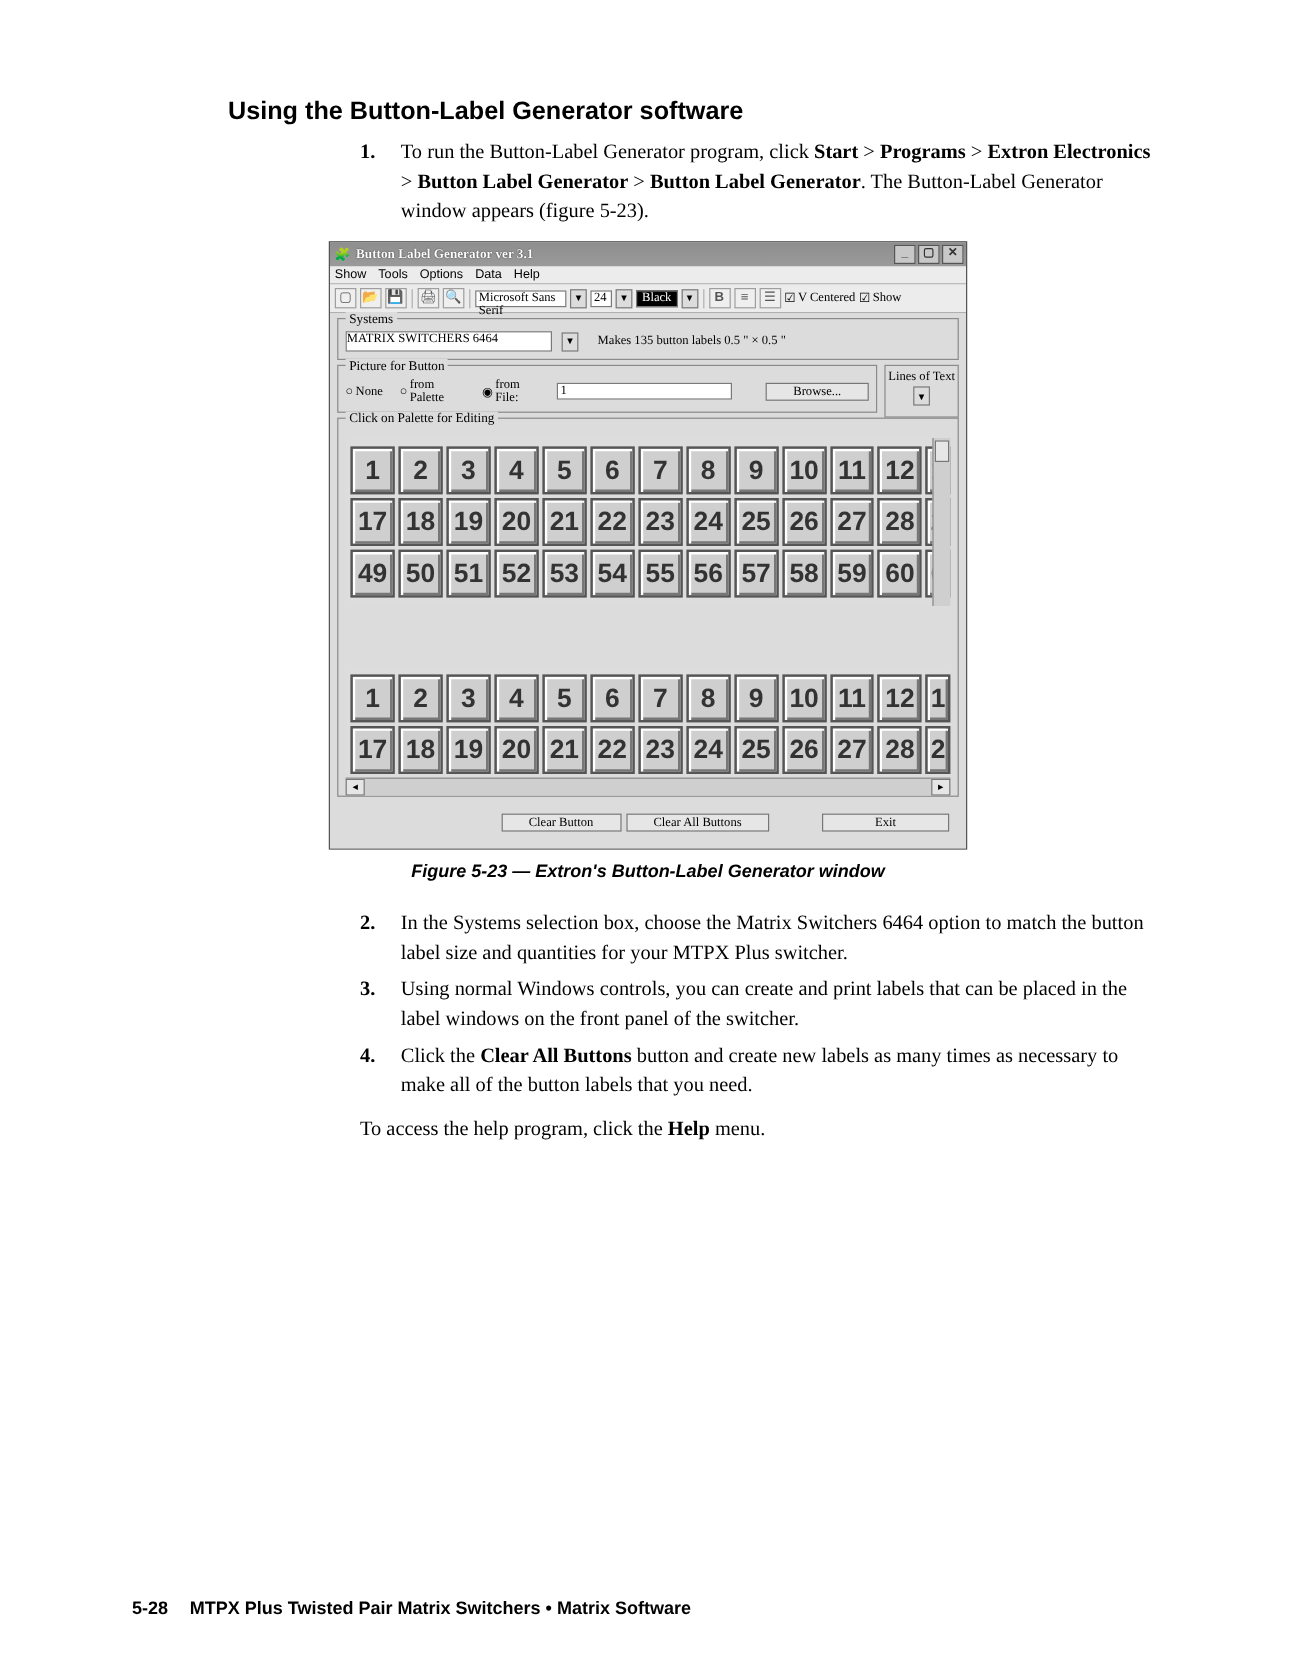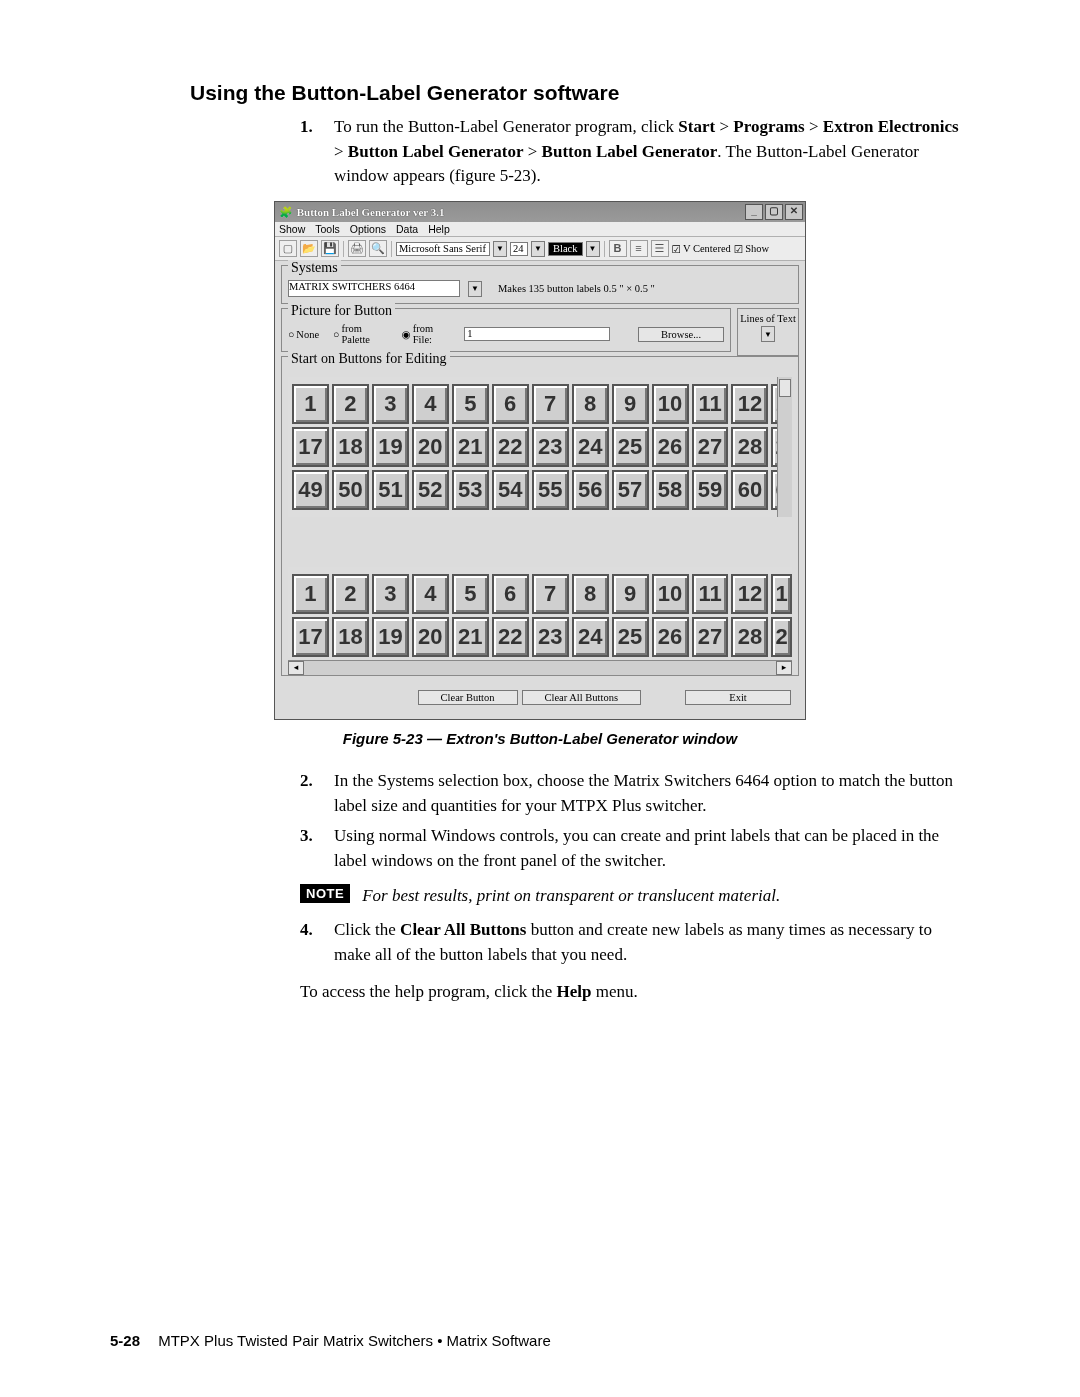--- a/index.html
+++ b/index.html
@@ -44,21 +44,21 @@
   .fig-caption {
     font: italic 700 15px Arial, sans-serif;
     text-align: center;
     margin: 10px 0 22px;
   }
   .footer {
     position: absolute; left: 110px; bottom: 48px;
     font: 700 15px Arial, sans-serif;
   }
   .footer .pg { margin-right: 14px; }
-  .footer .title { font-weight: 400; }
+  .footer .title { font-weight: 700; }
 
   
   .shot {
     width: 530px; margin: 12px auto 6px; background:#d2d2d2;
     border: 1px solid #555; font-family: Tahoma, Arial, sans-serif;
     color:#000;
   }
   .titlebar {
     display:flex; align-items:center; justify-content:space-between;
     background: linear-gradient(#8e8e8e,#9a9a9a); height:20px;
@@ -92,21 +92,21 @@
   .tb-chip { font:10.5px Tahoma; background:#000; color:#fff; padding:0 4px; height:14px; border:1px solid #7a7a7a; box-sizing:border-box; }
   .tb-drop { width:12px; height:14px; border:1px solid #7a7a7a; background:#dcdcdc; display:flex;align-items:center;justify-content:center;font-size:8px;}
   .tb-check { font:10.5px Tahoma; display:flex; align-items:center; gap:2px;}
   .panel-area { background:#dcdcdc; padding:4px 6px; }
   .fieldset {
     border:1px solid #8a8a8a; padding:4px 6px 6px; font:10.5px Tahoma;
     margin-bottom:4px; background:#dcdcdc;
   }
   .fieldset .legend {
     display:inline-block; background:#dcdcdc; padding:0 3px; position:relative;
-    top:-10px; font-size:14px;
+    top:-10px; font-size:11px;
   }
   .fs-row { display:flex; align-items:center; gap:8px; margin-top:-6px;}
   .sys-select {
     font:10.5px Tahoma; background:#fff; border:1px solid #7a7a7a; width:170px; height:15px;
   }
   .small-btn {
     font:10.5px Tahoma; background:#e6e6e6; border:1px solid #777;
     padding: 1px 22px;
   }
   .lot-box { border:1px solid #8a8a8a; padding:4px 2px 2px; font:10.5px Tahoma; text-align:center;}
@@ -167,21 +167,21 @@
     </div>
 
     <div class="toolbar">
       <div class="tb-btn">▢</div>
       <div class="tb-btn">📂</div>
       <div class="tb-btn">💾</div>
       <div class="tb-sep"></div>
       <div class="tb-btn">🖨</div>
       <div class="tb-btn">🔍</div>
       <div class="tb-sep"></div>
-      <div class="tb-input" style="width:94px">Microsoft Sans Serif</div>
+      <div class="tb-input" style="width:76px">Microsoft Sans Serif</div>
       <div class="tb-drop">▼</div>
       <div class="tb-input" style="width:18px">24</div>
       <div class="tb-drop">▼</div>
       <div class="tb-chip">Black</div>
       <div class="tb-drop">▼</div>
       <div class="tb-sep"></div>
       <div class="tb-btn" style="font-weight:700">B</div>
       <div class="tb-btn">≡</div>
       <div class="tb-btn">☰</div>
       <div class="tb-check">
@@ -225,21 +225,21 @@
             <div class="small-btn">Browse...</div>
           </div>
         </div>
         <div class="lot-box" style="width:56px">
           <div>Lines of Text</div>
           <div class="tb-drop" style="margin:2px auto 0">▼</div>
         </div>
       </div>
 
       <div class="fieldset" style="padding-bottom:0">
-        <span class="legend">Start on Buttons for Editing</span>
+        <span class="legend">Click on Palette for Editing</span>
 
         <div class="grid-wrap" id="grid-top">
           <div class="scroll-v">
               <div class="nub"></div>
             </div>
         <div class="grid-row">
               <div class="cell">1</div>
               <div class="cell">2</div>
               <div class="cell">3</div>
               <div class="cell">4</div>
@@ -339,24 +339,20 @@
   <div class="body-col">
     <div class="step">
       <div class="step-num">2.</div>
       <div class="step-text">In the Systems selection box, choose the Matrix Switchers 6464 option to match the button label size and quantities for your MTPX Plus switcher.</div>
     </div>
     <div class="step">
       <div class="step-num">3.</div>
       <div class="step-text">Using normal Windows controls, you can create and print labels that can be placed in the label windows on the front panel of the switcher.</div>
     </div>
 
-    <div class="note-row">
-      <div class="note-badge">NOTE</div>
-      <div class="note-text">For best results, print on transparent or translucent material.</div>
-    </div>
 
     <div class="step">
       <div class="step-num">4.</div>
       <div class="step-text">
         <span>Click the </span><b>Clear All Buttons</b><span> button and create new labels as many times as necessary to make all of the button labels that you need.</span>
       </div>
     </div>
 
     <div style="margin-top:12px">
       <span>To access the help program, click the </span><b>Help</b><span> menu.</span>

